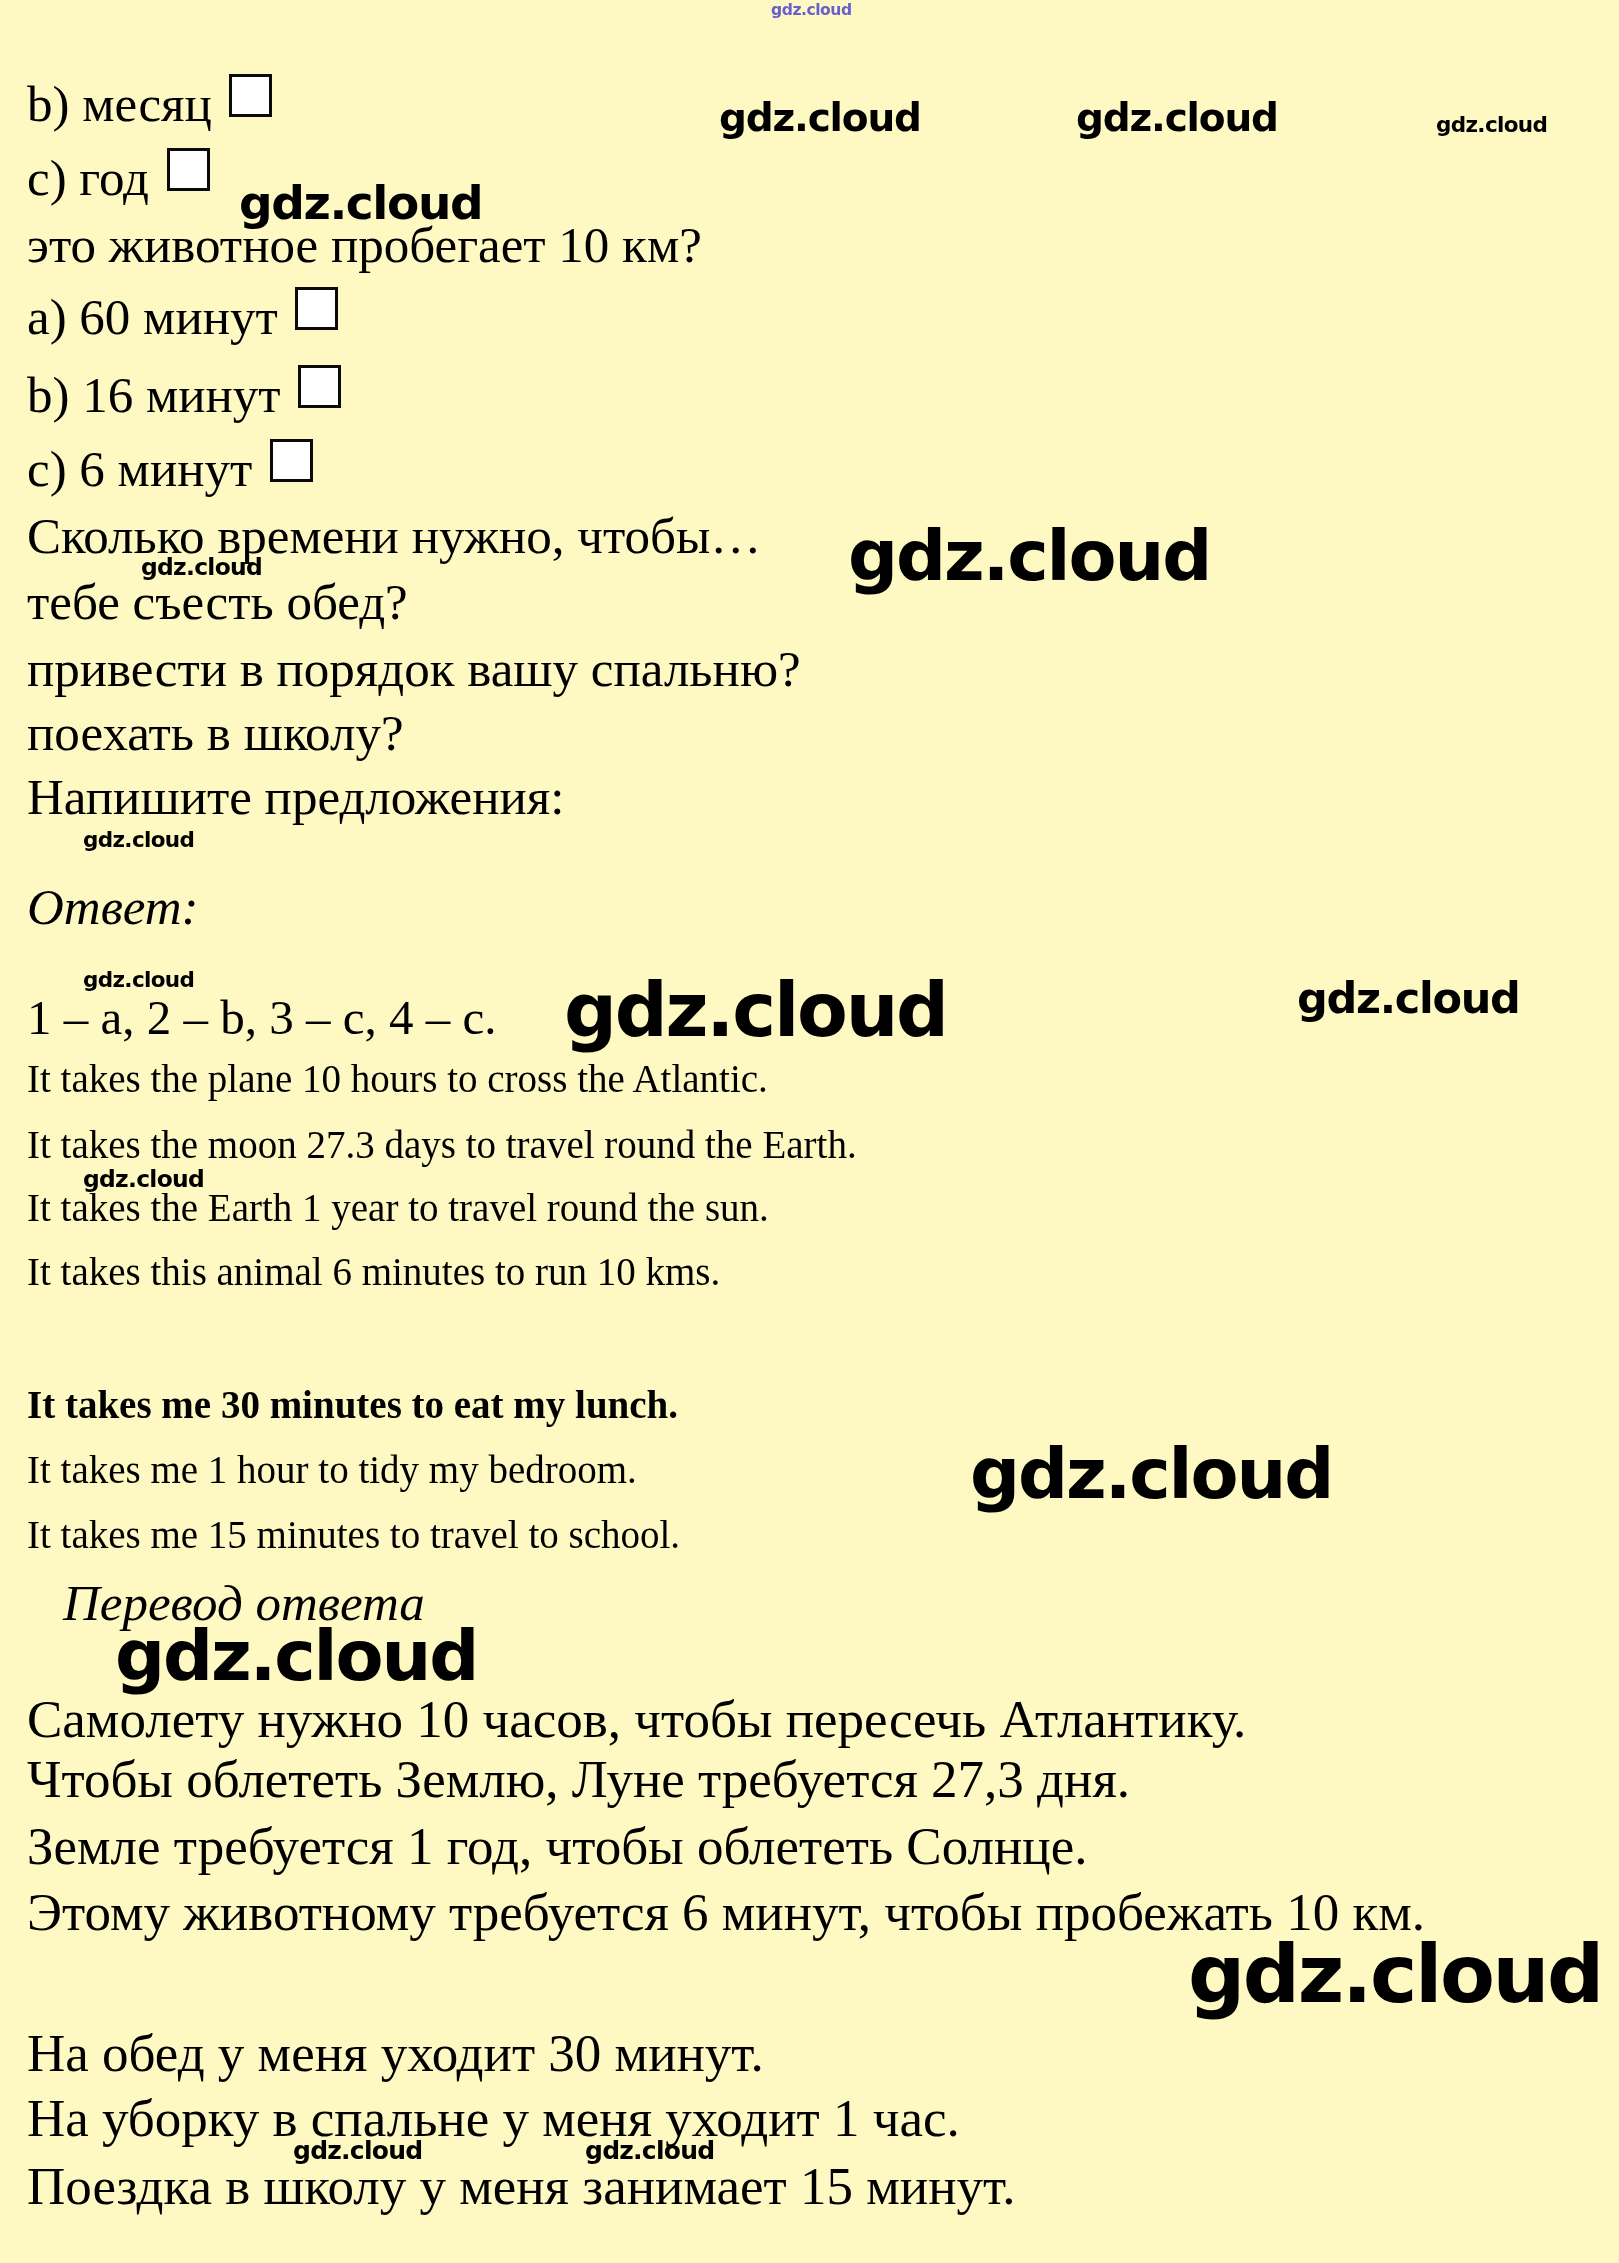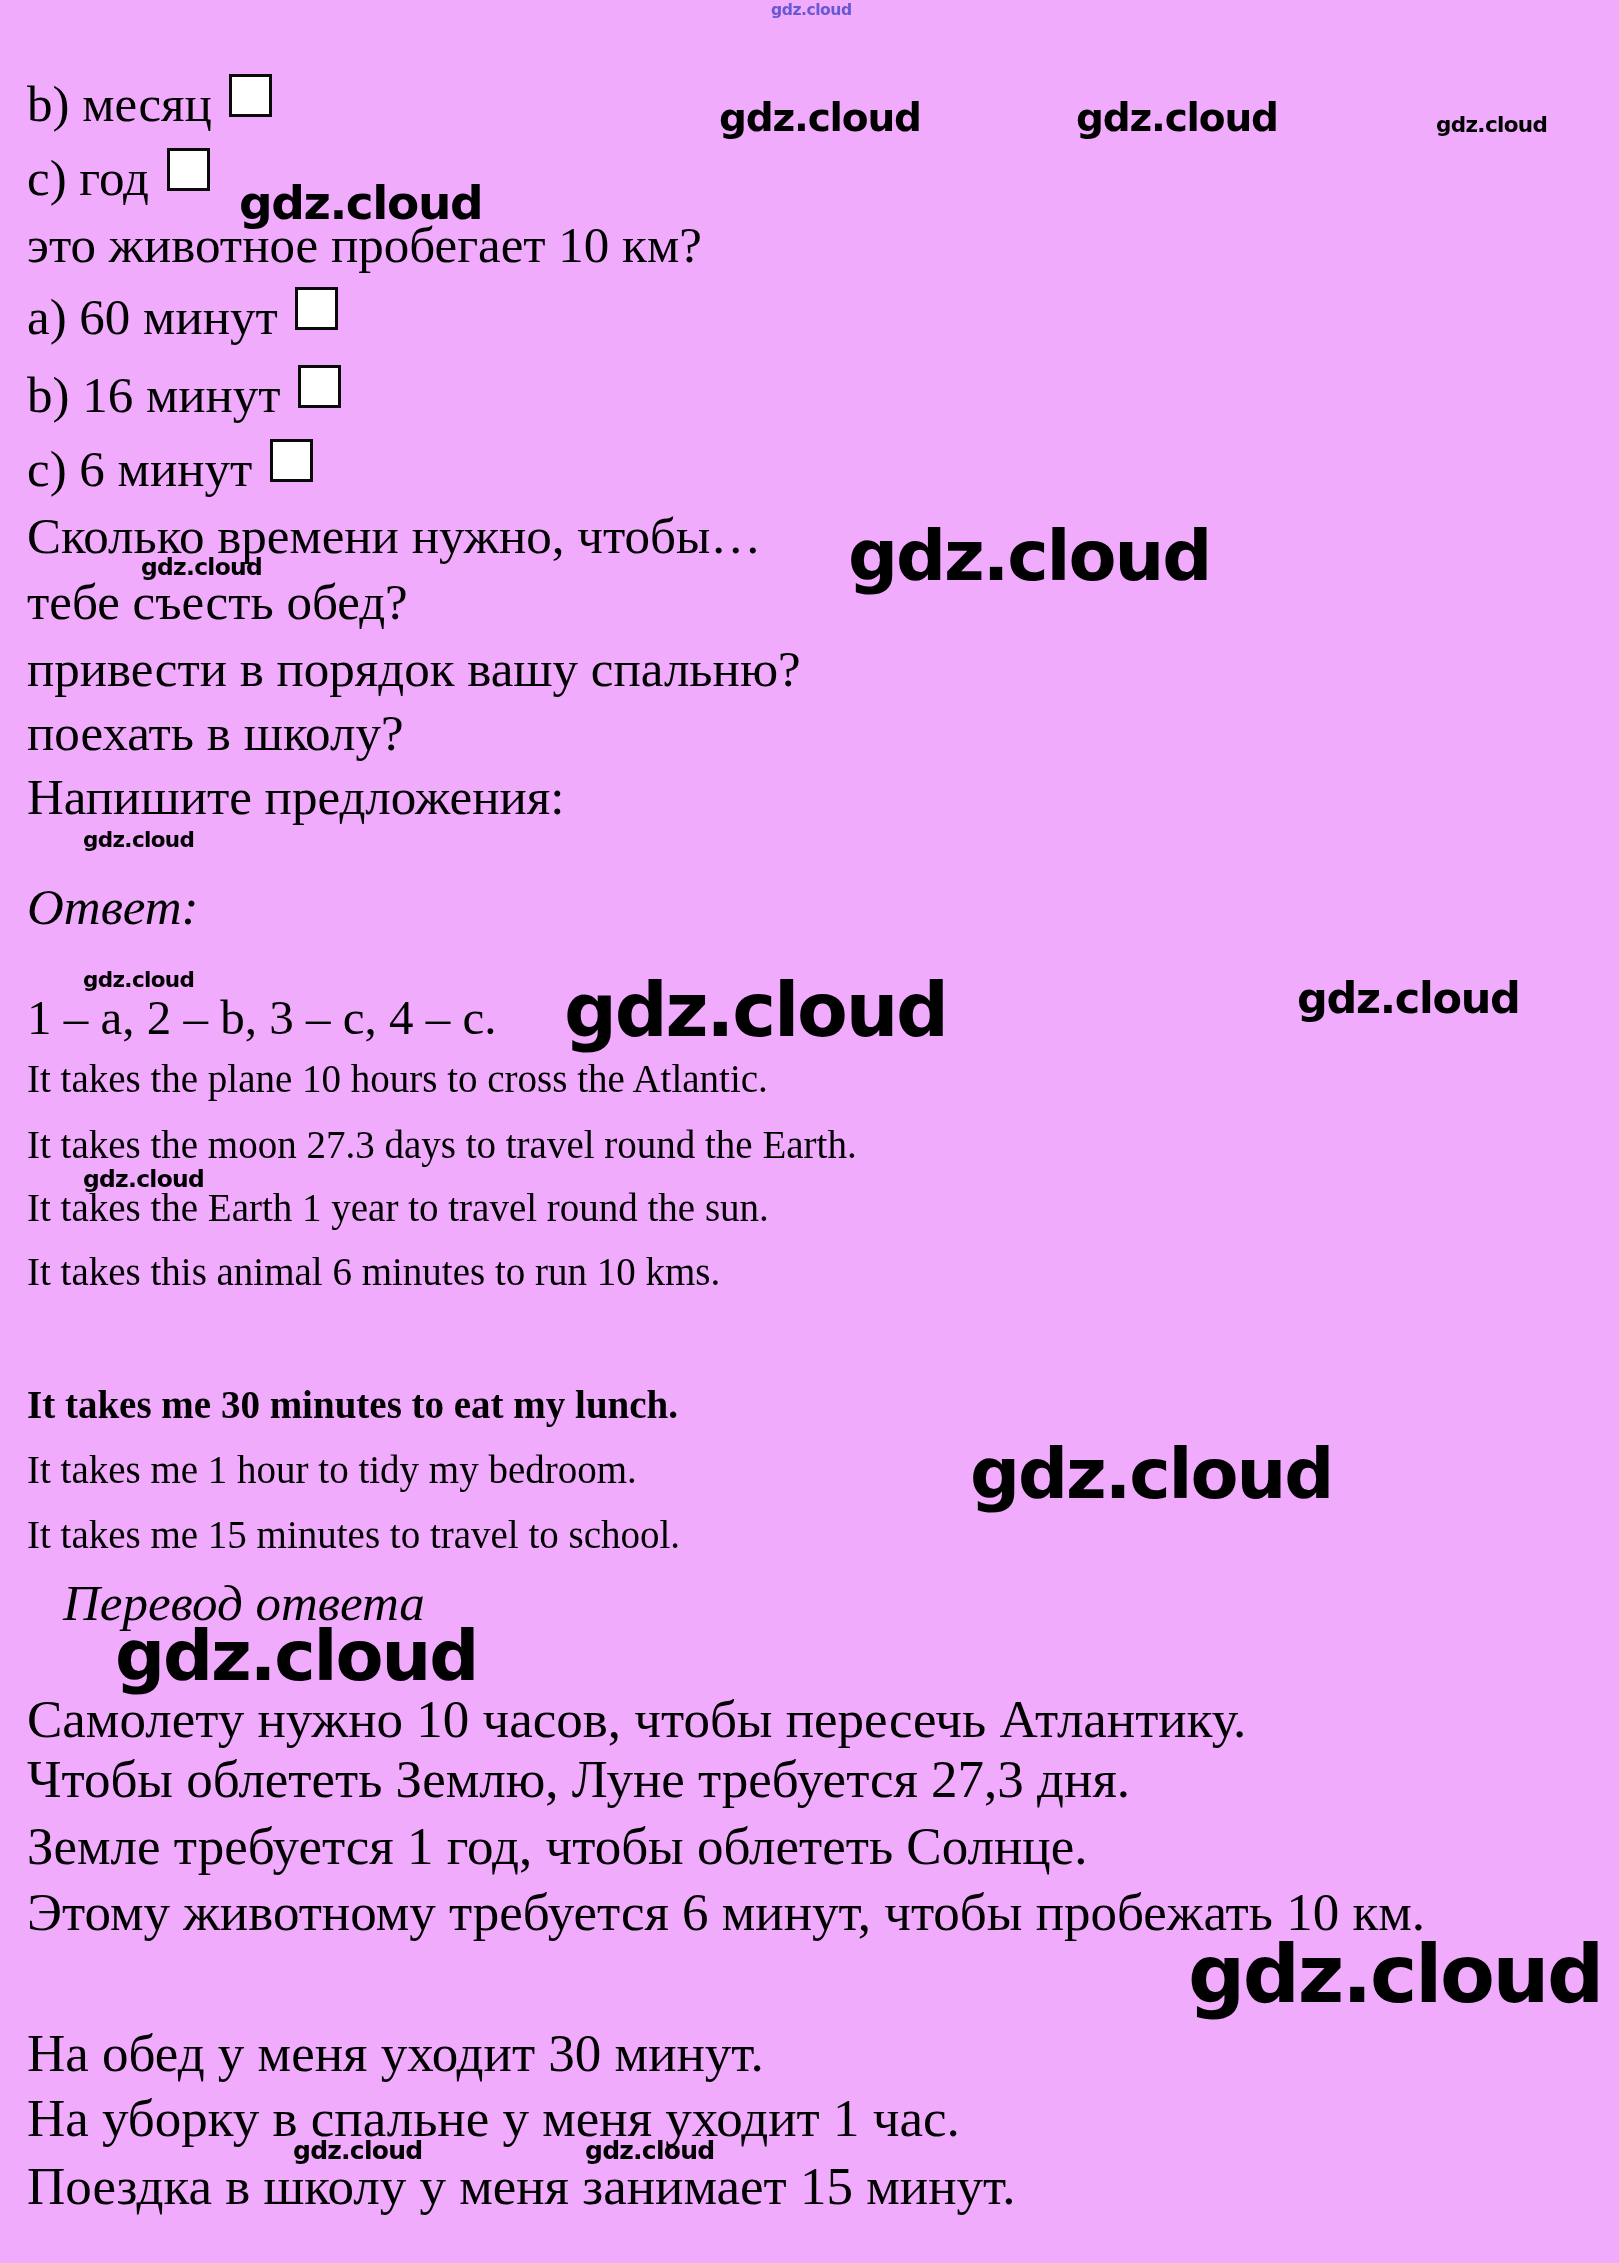--- a/index.html
+++ b/index.html
@@ -1,19 +1,19 @@
 <!DOCTYPE html>
 <html><head>
 <meta charset="utf-8">
 <style>
   html,body{margin:0;padding:0;background:#ffffff;}
   .page{
     position:relative;
     width:1620px;height:2264px;
-    background:#f0abfc;
+    background:#fef9c3;
     overflow:hidden;
     font-family:"Liberation Serif", serif;
     color:#000000;
   }
   .ln{
     position:absolute;
     left:27px;
     line-height:1;
     white-space:nowrap;
     text-align:right;

